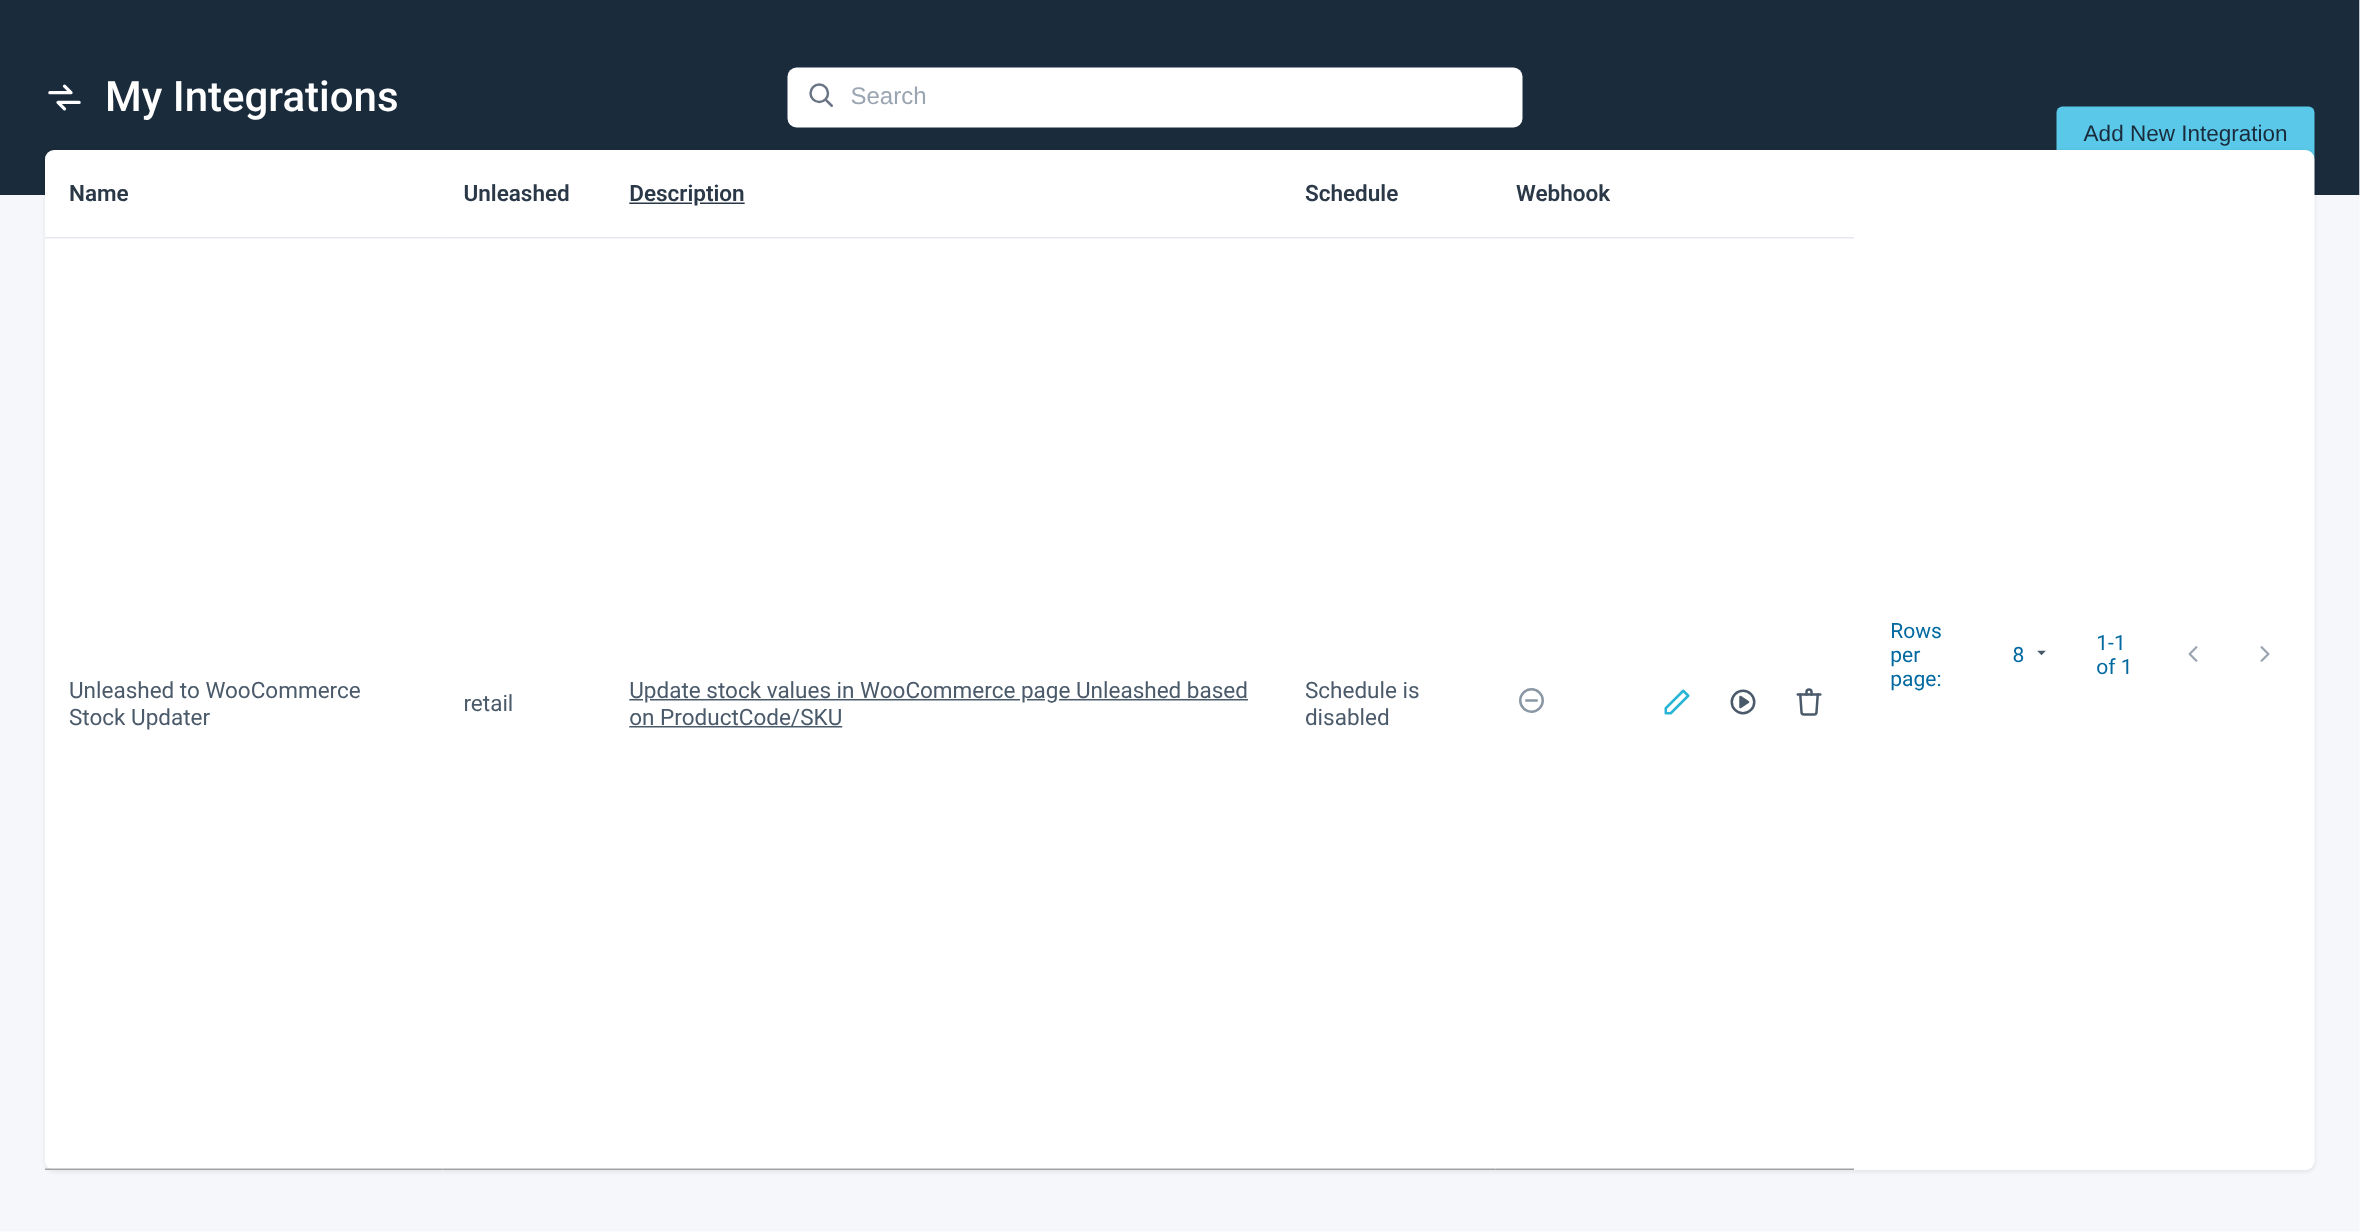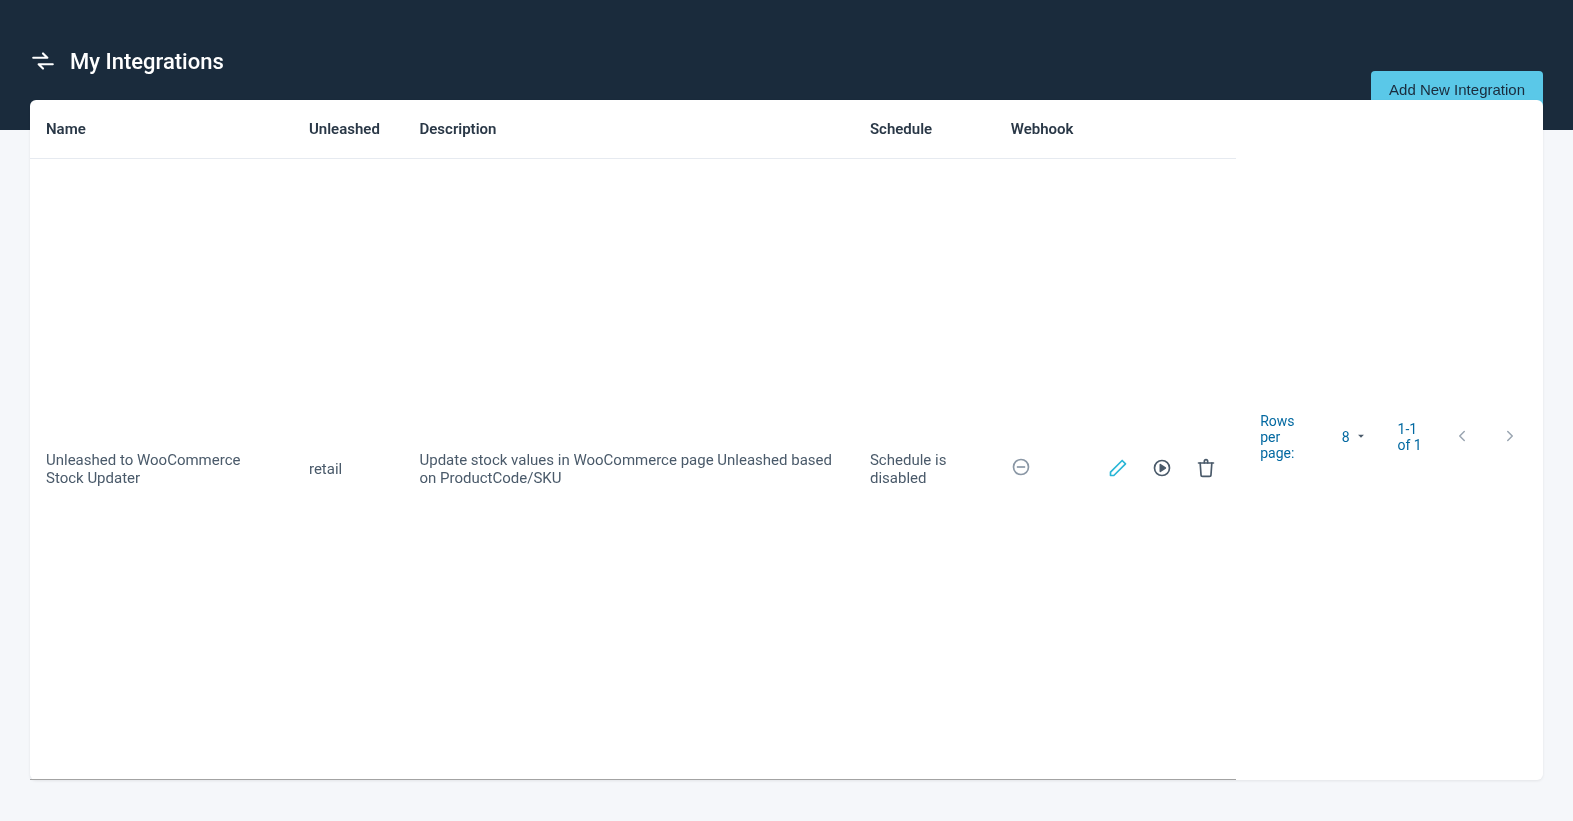--- a/index.html
+++ b/index.html
@@ -27,21 +27,21 @@
   }
   .swap-icon {
     width: 26px;
     height: 26px;
     display: inline-flex;
     align-items: center;
     justify-content: center;
   }
   .page-title {
     color: #ffffff;
-    font-size: 22px;
+    font-size: 28px;
     font-weight: 500;
   }
   .search-wrap {
     position: absolute;
     left: 525px;
     top: 45px;
     width: 490px;
     height: 40px;
     background: #ffffff;
     border-radius: 6px;
@@ -103,21 +103,21 @@
   tbody td {
     padding: 24px 14px;
     font-size: 15px;
     color: #4a5a6a;
     border-bottom: 1px solid #a3a3a3;
     vertical-align: middle;
   }
   tbody td:first-child { padding-left: 16px; }
   .col-name     { width: 315px; }
   .col-category { width: 115px; }
-  .col-desc     { width: 565px; }
+  .col-desc     { width: 565px; text-decoration: underline; }
   .col-schedule { width: 160px; }
   .col-webhook  { width: 100px; }
   .col-actions  { width: auto; text-align: right; padding-right: 20px !important; }
   .actions-cell {
     display: flex;
     gap: 24px;
     justify-content: flex-end;
     align-items: center;
   }
   .icon-btn {
@@ -163,20 +163,29 @@
   <div class="title-group">
     <span class="swap-icon">
       <svg width="26" height="26" viewBox="0 0 24 24" fill="none" stroke="#ffffff" stroke-width="2" stroke-linecap="round" stroke-linejoin="round">
         <path d="M3 9h13l-4-4"></path>
         <path d="M21 15H8l4 4"></path>
       </svg>
     </span>
     <h1 class="page-title">My Integrations</h1>
   </div>
 
+  <div class="search-wrap">
+    <span>
+      <svg width="20" height="20" viewBox="0 0 24 24" fill="none" stroke="#6a7685" stroke-width="2" stroke-linecap="round">
+        <circle cx="11" cy="11" r="7"></circle>
+          <line x1="21" y1="21" x2="16.65" y2="16.65"></line>
+      </svg>
+    </span>
+    <input class="search-input" type="text" placeholder="Search" style="">
+  </div>
 
   <button class="add-btn">Add New Integration</button>
 </div>
 
 <div class="content">
   <div class="card">
     <table>
       <thead>
         <tr>
           <th class="col-name">Name</th>

